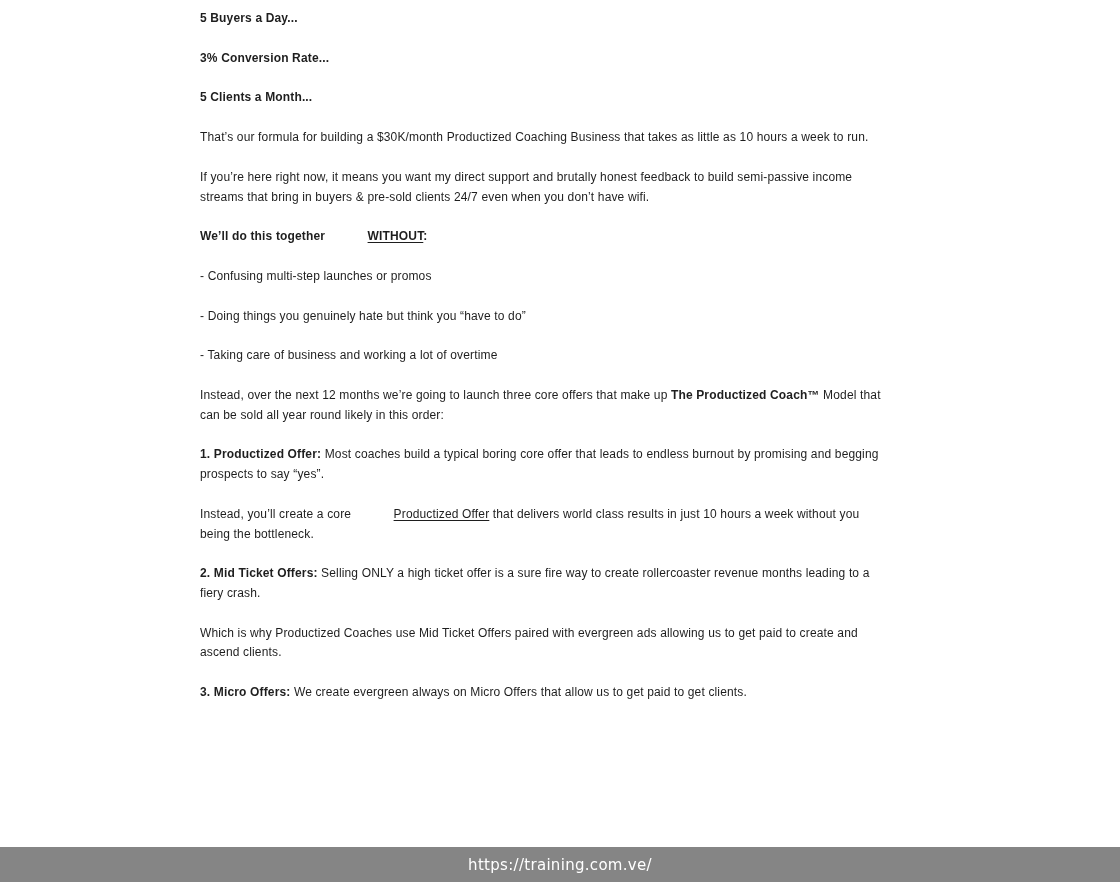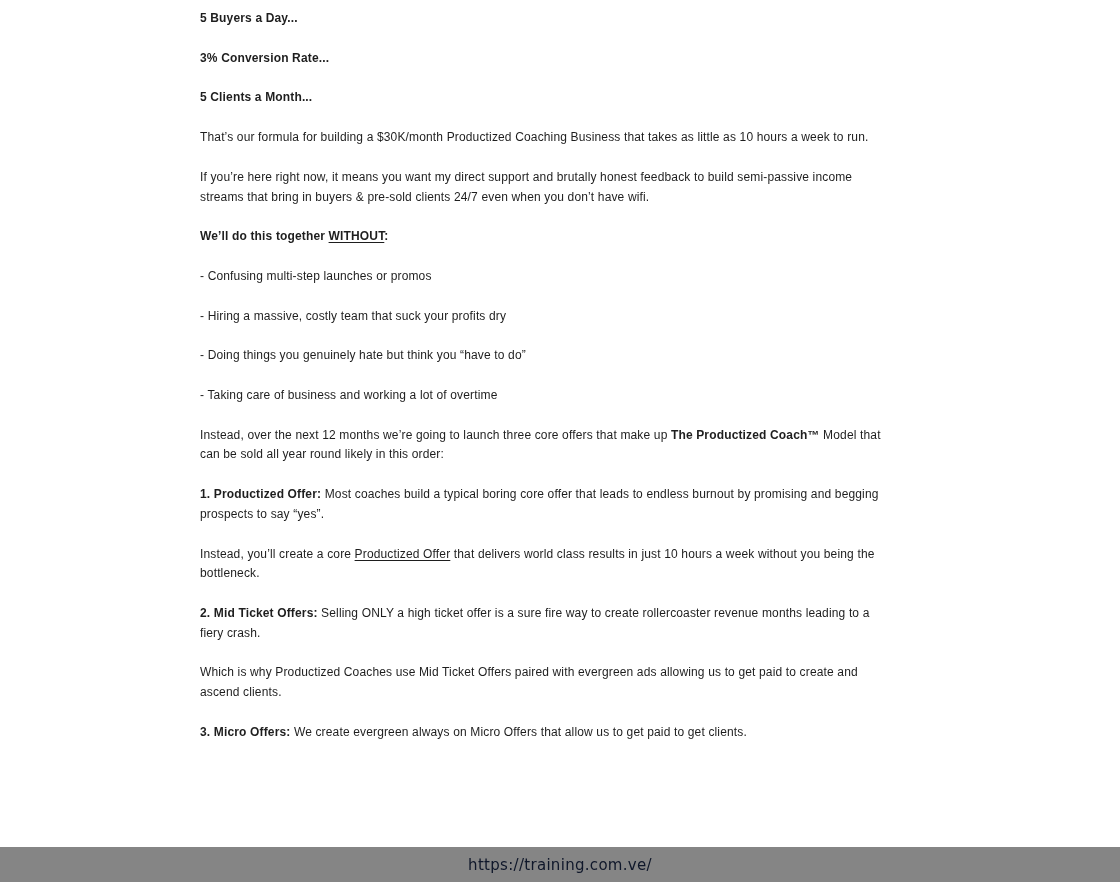--- a/index.html
+++ b/index.html
@@ -23,52 +23,51 @@
     padding-top: 9px;
   }
   .content p.para {
     margin: 0 0 20px 0;
     font-size: 12px;
     line-height: 19.7px;
     letter-spacing: 0.15px;
   }
   .content .b { font-weight: bold; }
   .content .i { }
-  .content .u { text-decoration: underline; text-underline-offset: 2px; }
+  .content .u { text-decoration: underline; text-underline-offset: 2px; margin-left: 39px; }
   .url-bar {
     position: absolute;
     left: 0;
     bottom: 0;
     width: 1120px;
     height: 35px;
     background: #858585;
     display: flex;
     align-items: center;
     justify-content: center;
   }
   .url-bar .url-text {
     font-family: "DejaVu Sans", "Liberation Sans", sans-serif;
     font-size: 15px;
-    color: #0f172a;
+    color: #ffffff;
     letter-spacing: 0.3px;
   }
 </style>
 </head>
 <body>
 
 <div class="page">
   <article class="content">
       <p class="para"><span class="b">5 Buyers a Day...</span></p>
       <p class="para"><span class="b">3% Conversion Rate...</span></p>
       <p class="para"><span class="b">5 Clients a Month...</span></p>
       <p class="para"><span>That’s our formula for building a $30K/month Productized Coaching Business that takes as little as 10 hours a week to run.</span></p>
       <p class="para"><span>If you’re here right now, it means you want my direct support and </span><span class="i">brutally honest feedback</span><span> to build semi-passive income streams that bring in buyers &amp; pre-sold clients 24/7 even when you don’t have wifi.</span></p>
       <p class="para"><span class="b">We’ll do this together </span><span class="b u">WITHOUT</span><span class="b">:</span></p>
       <p class="para"><span>- Confusing multi-step launches or promos</span></p>
-      <p class="para"><span>- Hiring a massive, costly team that suck your profits dry</span></p>
       <p class="para"><span>- Doing things you genuinely hate but think you </span><span class="i">“have to do”</span></p>
       <p class="para"><span>- Taking care of business and working a lot of overtime</span></p>
       <p class="para"><span>Instead, over the next 12 months we’re going to launch three core offers that make up </span><span class="b">The Productized Coach™</span><span> Model that can be sold all year round likely in this order:</span></p>
       <p class="para"><span class="b">1. Productized Offer: </span><span>Most coaches build a typical boring core offer that leads to endless burnout by promising and begging prospects to say “yes”.</span></p>
       <p class="para"><span>Instead, you’ll create a core </span><span class="u">Productized Offer</span><span> that delivers world class results in just 10 hours a week without you being the bottleneck.</span></p>
       <p class="para"><span class="b">2. Mid Ticket Offers: </span><span>Selling ONLY a high ticket offer is a sure fire way to create rollercoaster revenue months leading to a fiery crash.</span></p>
       <p class="para"><span>Which is why Productized Coaches use Mid Ticket Offers paired with evergreen ads allowing us to get paid to create and ascend clients.</span></p>
       <p class="para"><span class="b">3. Micro Offers: </span><span>We create evergreen always on Micro Offers that allow us to get paid to get clients.</span></p>
     </article>
   <footer class="url-bar">

